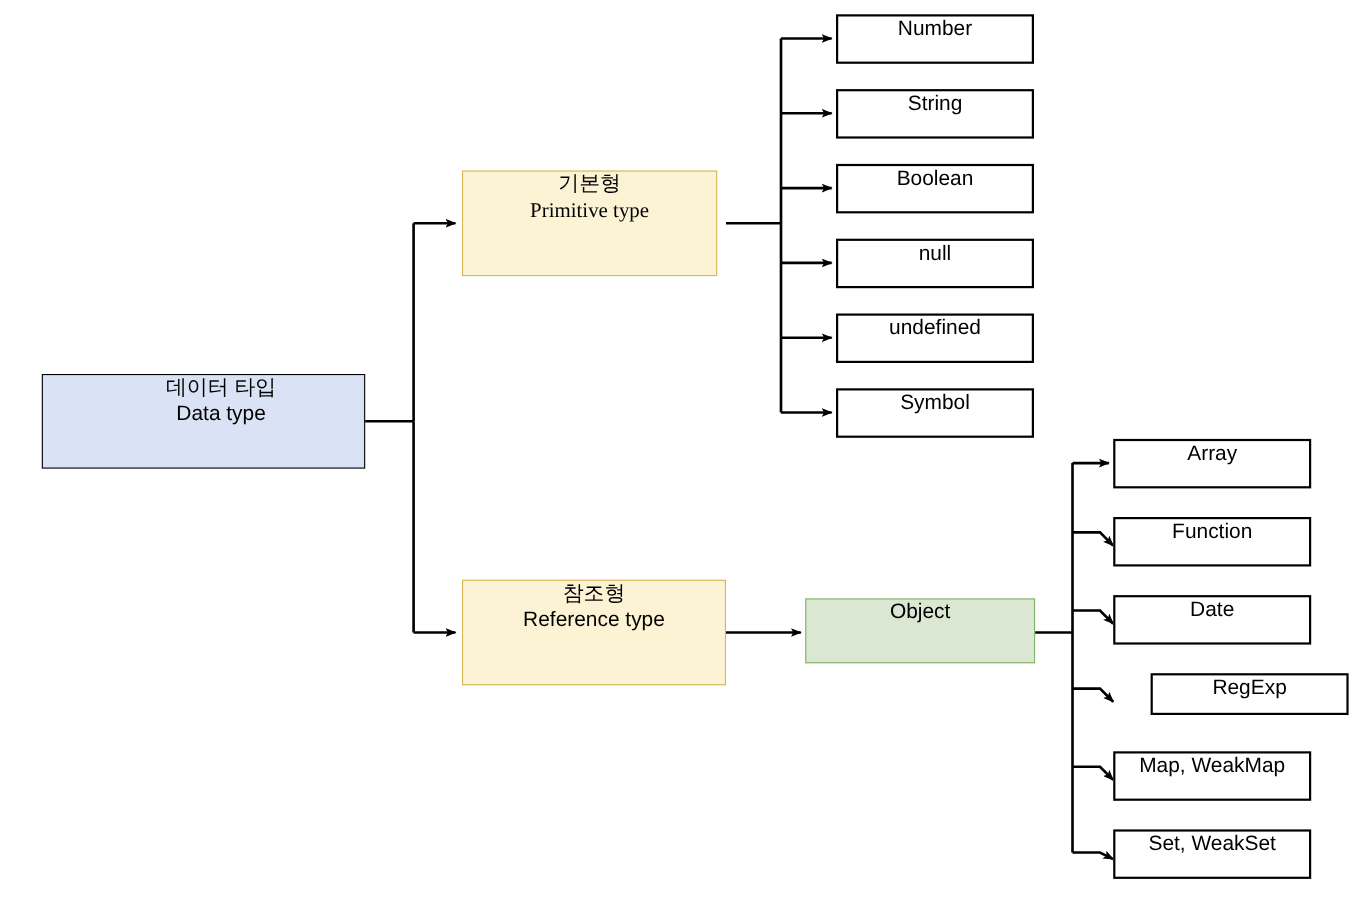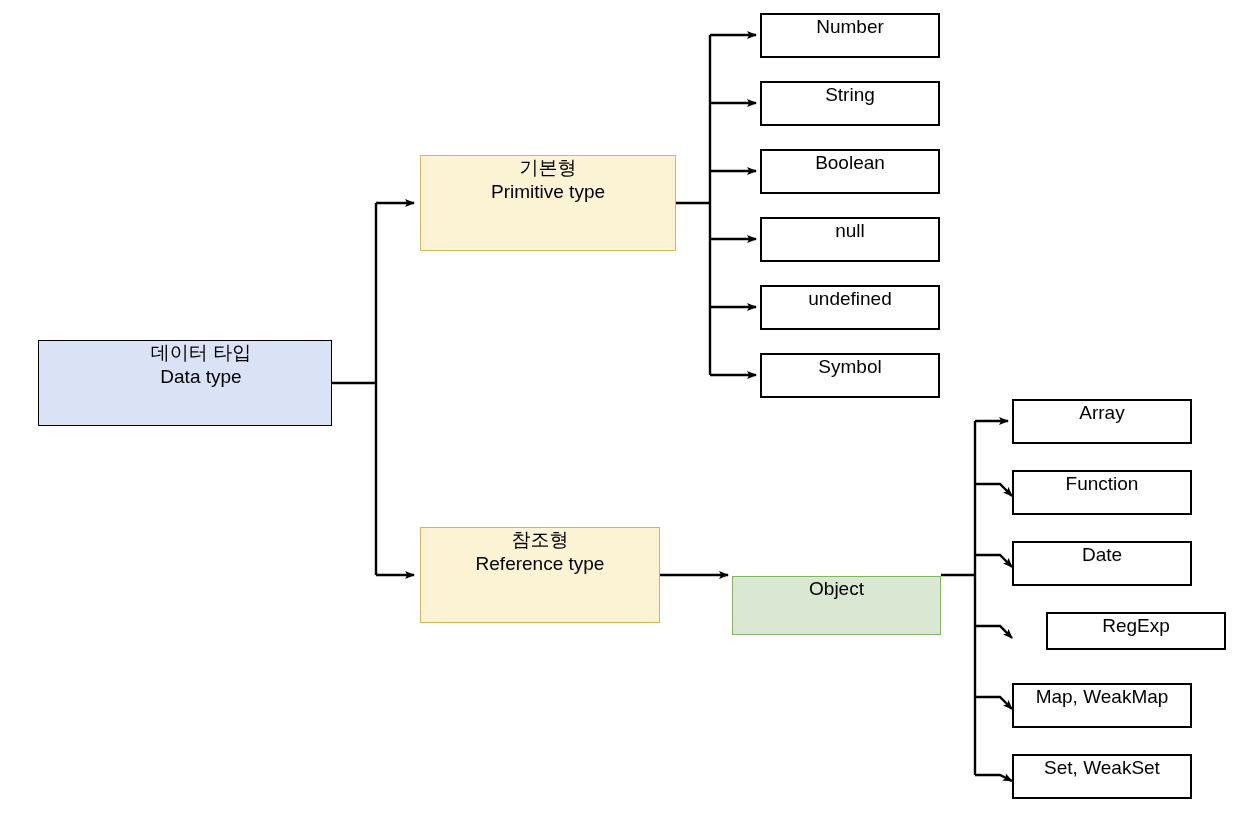--- a/index.html
+++ b/index.html
@@ -56,21 +56,20 @@
   }
   .group-node {
     background: #fcf3d4;
     border: 1px solid #d6b656;
     font-size: 19px;
   }
   .object-node {
     background: #d9e7d3;
     border: 1px solid #82b366;
     font-size: 19px;
-    margin-top: 32px;
   }
 </style>
 </head>
 <body>
 
 <div id="canvas">
 
   <svg id="edges" viewBox="0 0 1233 827" width="1233" height="827" xmlns="http://www.w3.org/2000/svg">
     <defs>
       <marker id="arrow" markerWidth="10" markerHeight="8" refX="9" refY="4" orient="auto" markerUnits="userSpaceOnUse">
@@ -117,21 +116,21 @@
       <path d="M975,697 L1000,697 L1012,709" stroke="#000000" stroke-width="2.4" fill="none" marker-end="url(#arrow)"></path>
       <path d="M975,775 L1000,775 L1012,781" stroke="#000000" stroke-width="2.4" fill="none" marker-end="url(#arrow)"></path>
     </g>
   </svg>
 
   <div class="node root-node" style="left:38px; top:340px; width:294px; height:86px;">
     <span class="line1">데이터 타입</span>
     <span class="line2">Data type</span>
   </div>
 
-  <div class="node group-node" style="left:420px; top:155px; width:256px; height:96px;">
+  <div class="node group-node" style="left:420px; top:155px; width:232px; height:96px;font-family:Liberation Serif, serif;">
     <span class="line1">기본형</span>
     <span class="line2">Primitive type</span>
   </div>
 
   <div class="node group-node" style="left:420px; top:527px; width:240px; height:96px;">
     <span class="line1">참조형</span>
     <span class="line2">Reference type</span>
   </div>
 
   <div class="node object-node" style="left:732px; top:544px; width:209px; height:59px;">

